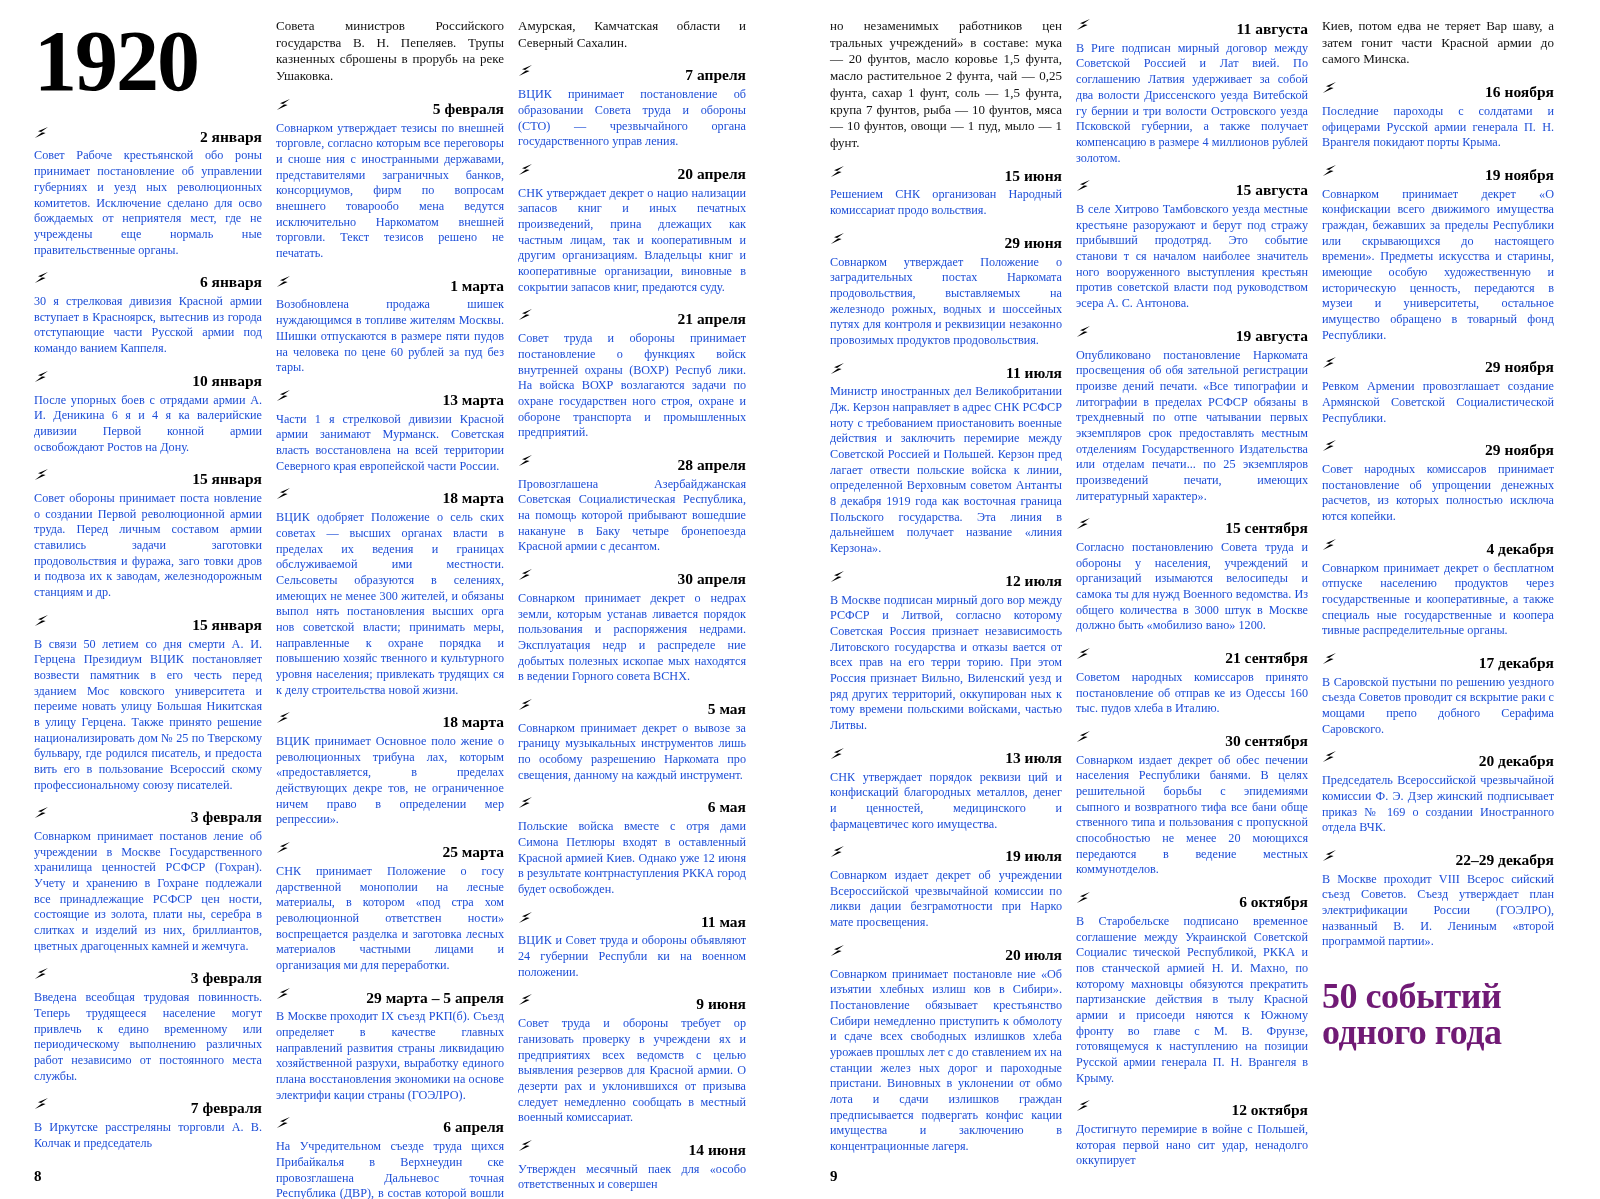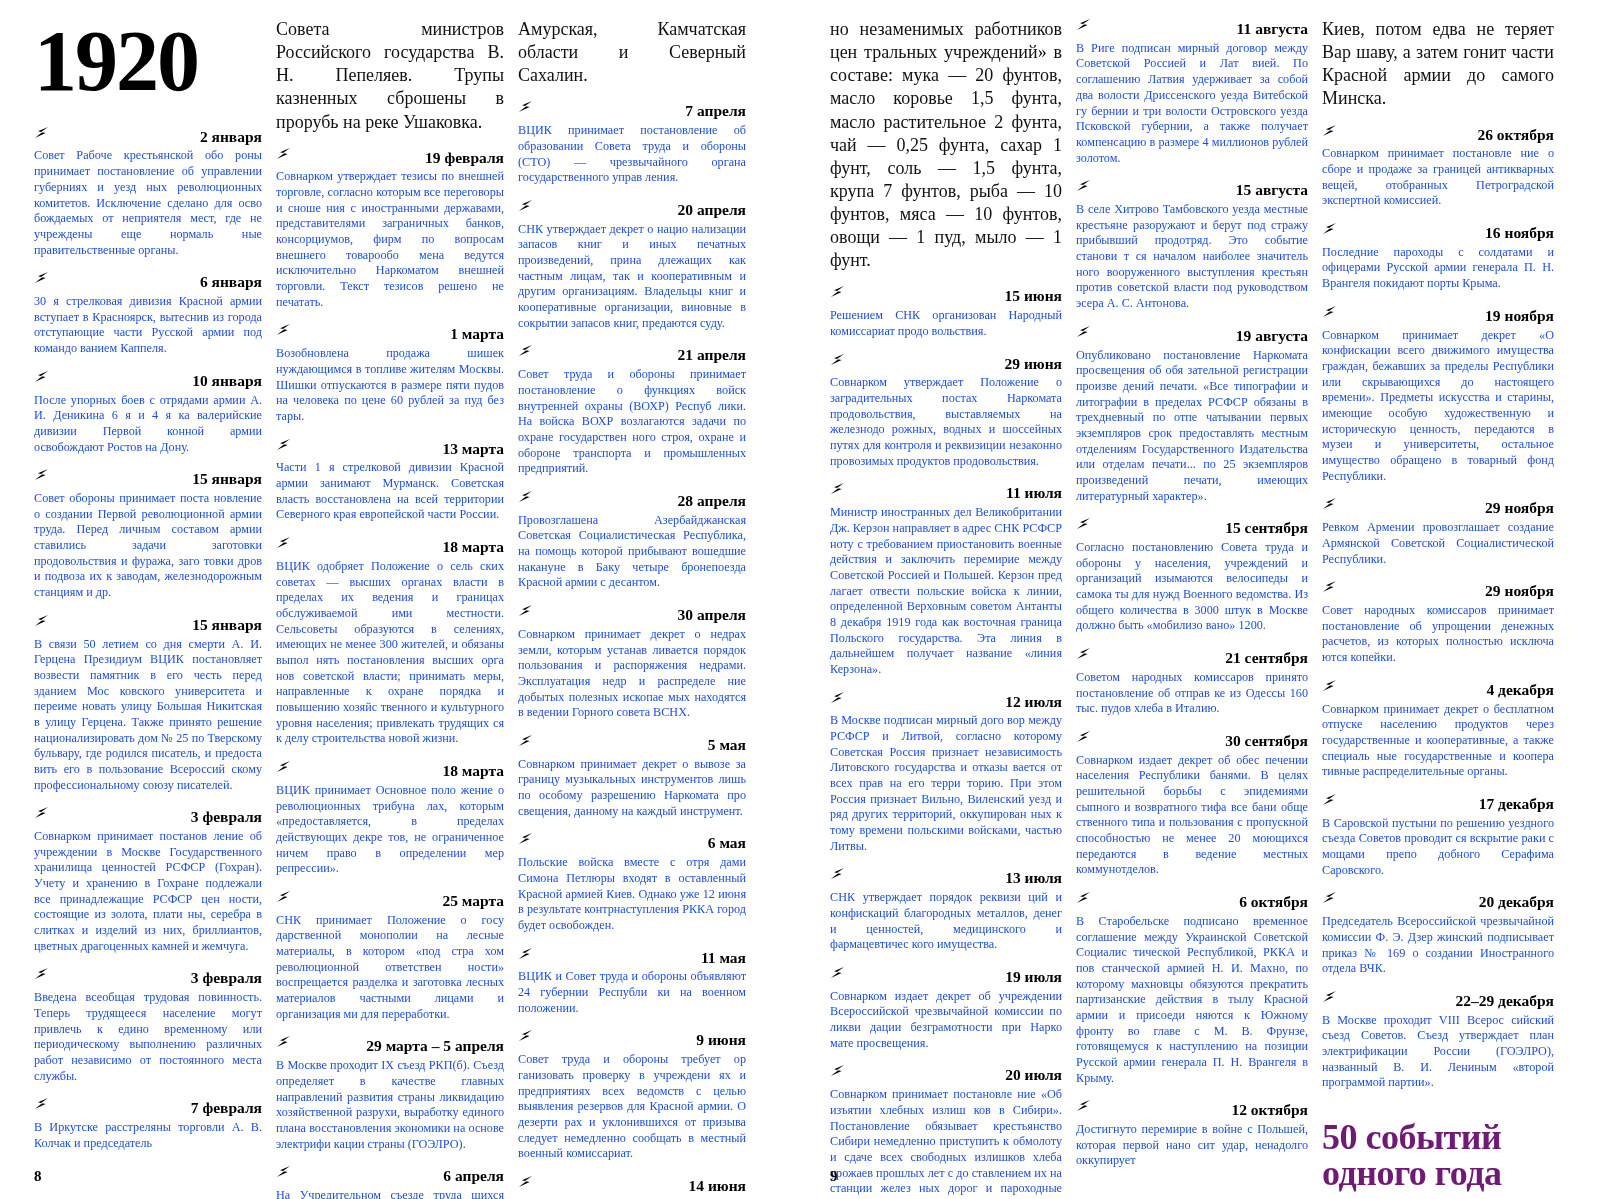--- a/index.html
+++ b/index.html
@@ -75,21 +75,21 @@
     color: #000;
   }
   .body-text {
     font-size: 12.2px;
     line-height: 1.285;
     text-align: justify;
     color: #1d4ed8;
     hyphens: auto;
   }
   .cont-text {
-    font-size: 18px;
+    font-size: 13px;
     line-height: 1.285;
     text-align: justify;
     color: #111;
     margin-bottom: 13px;
   }
   .folio {
     position: absolute;
     bottom: 14px;
     font-size: 15px;
     font-weight: bold;
@@ -194,21 +194,21 @@
 
       <div class="col">
         <div class="cont-text">Совета министров Российского государства В. Н. Пепеляев. Трупы казненных сброшены в прорубь на реке Ушаковка.</div>
         <div class="entries">
             <div class="entry">
               <span class="mark">
                 <svg width="15" height="13" viewBox="0 0 15 13" xmlns="http://www.w3.org/2000/svg">
                   <path d="M14 1 L4 5.2 L8.2 6.2 L0.8 12 L11.6 7 L7 6 Z" fill="#000"></path>
                 </svg>
               </span>
-              <div class="date">19 февраля</div>
+              <div class="date">5 февраля</div>
               <div class="body-text">Совнарком утверждает тезисы по внешней торговле, согласно которым все переговоры и сноше ния с иностранными державами, представителями заграничных банков, консорциумов, фирм по вопросам внешнего товарообо мена ведутся исключительно Наркоматом внешней торговли. Текст тезисов решено не печатать.</div>
             </div>
             <div class="entry">
               <span class="mark">
                 <svg width="15" height="13" viewBox="0 0 15 13" xmlns="http://www.w3.org/2000/svg">
                   <path d="M14 1 L4 5.2 L8.2 6.2 L0.8 12 L11.6 7 L7 6 Z" fill="#000"></path>
                 </svg>
               </span>
               <div class="date">1 марта</div>
               <div class="body-text">Возобновлена продажа шишек нуждающимся в топливе жителям Москвы. Шишки отпускаются в размере пяти пудов на человека по цене 60 рублей за пуд без тары.</div>
@@ -521,29 +521,20 @@
 
       <div class="col">
         <div class="cont-text">Киев, потом едва не теряет Вар шаву, а затем гонит части Красной армии до самого Минска.</div>
         <div class="entries">
             <div class="entry">
               <span class="mark">
                 <svg width="15" height="13" viewBox="0 0 15 13" xmlns="http://www.w3.org/2000/svg">
                   <path d="M14 1 L4 5.2 L8.2 6.2 L0.8 12 L11.6 7 L7 6 Z" fill="#000"></path>
                 </svg>
               </span>
-              <div class="date">26 октября</div>
-              <div class="body-text">Совнарком принимает постановле ние о сборе и продаже за границей антикварных вещей, отобранных Петроградской экспертной комиссией.</div>
-            </div>
-            <div class="entry">
-              <span class="mark">
-                <svg width="15" height="13" viewBox="0 0 15 13" xmlns="http://www.w3.org/2000/svg">
-                  <path d="M14 1 L4 5.2 L8.2 6.2 L0.8 12 L11.6 7 L7 6 Z" fill="#000"></path>
-                </svg>
-              </span>
               <div class="date">16 ноября</div>
               <div class="body-text">Последние пароходы с солдатами и офицерами Русской армии генерала П. Н. Врангеля покидают порты Крыма.</div>
             </div>
             <div class="entry">
               <span class="mark">
                 <svg width="15" height="13" viewBox="0 0 15 13" xmlns="http://www.w3.org/2000/svg">
                   <path d="M14 1 L4 5.2 L8.2 6.2 L0.8 12 L11.6 7 L7 6 Z" fill="#000"></path>
                 </svg>
               </span>
               <div class="date">19 ноября</div>

